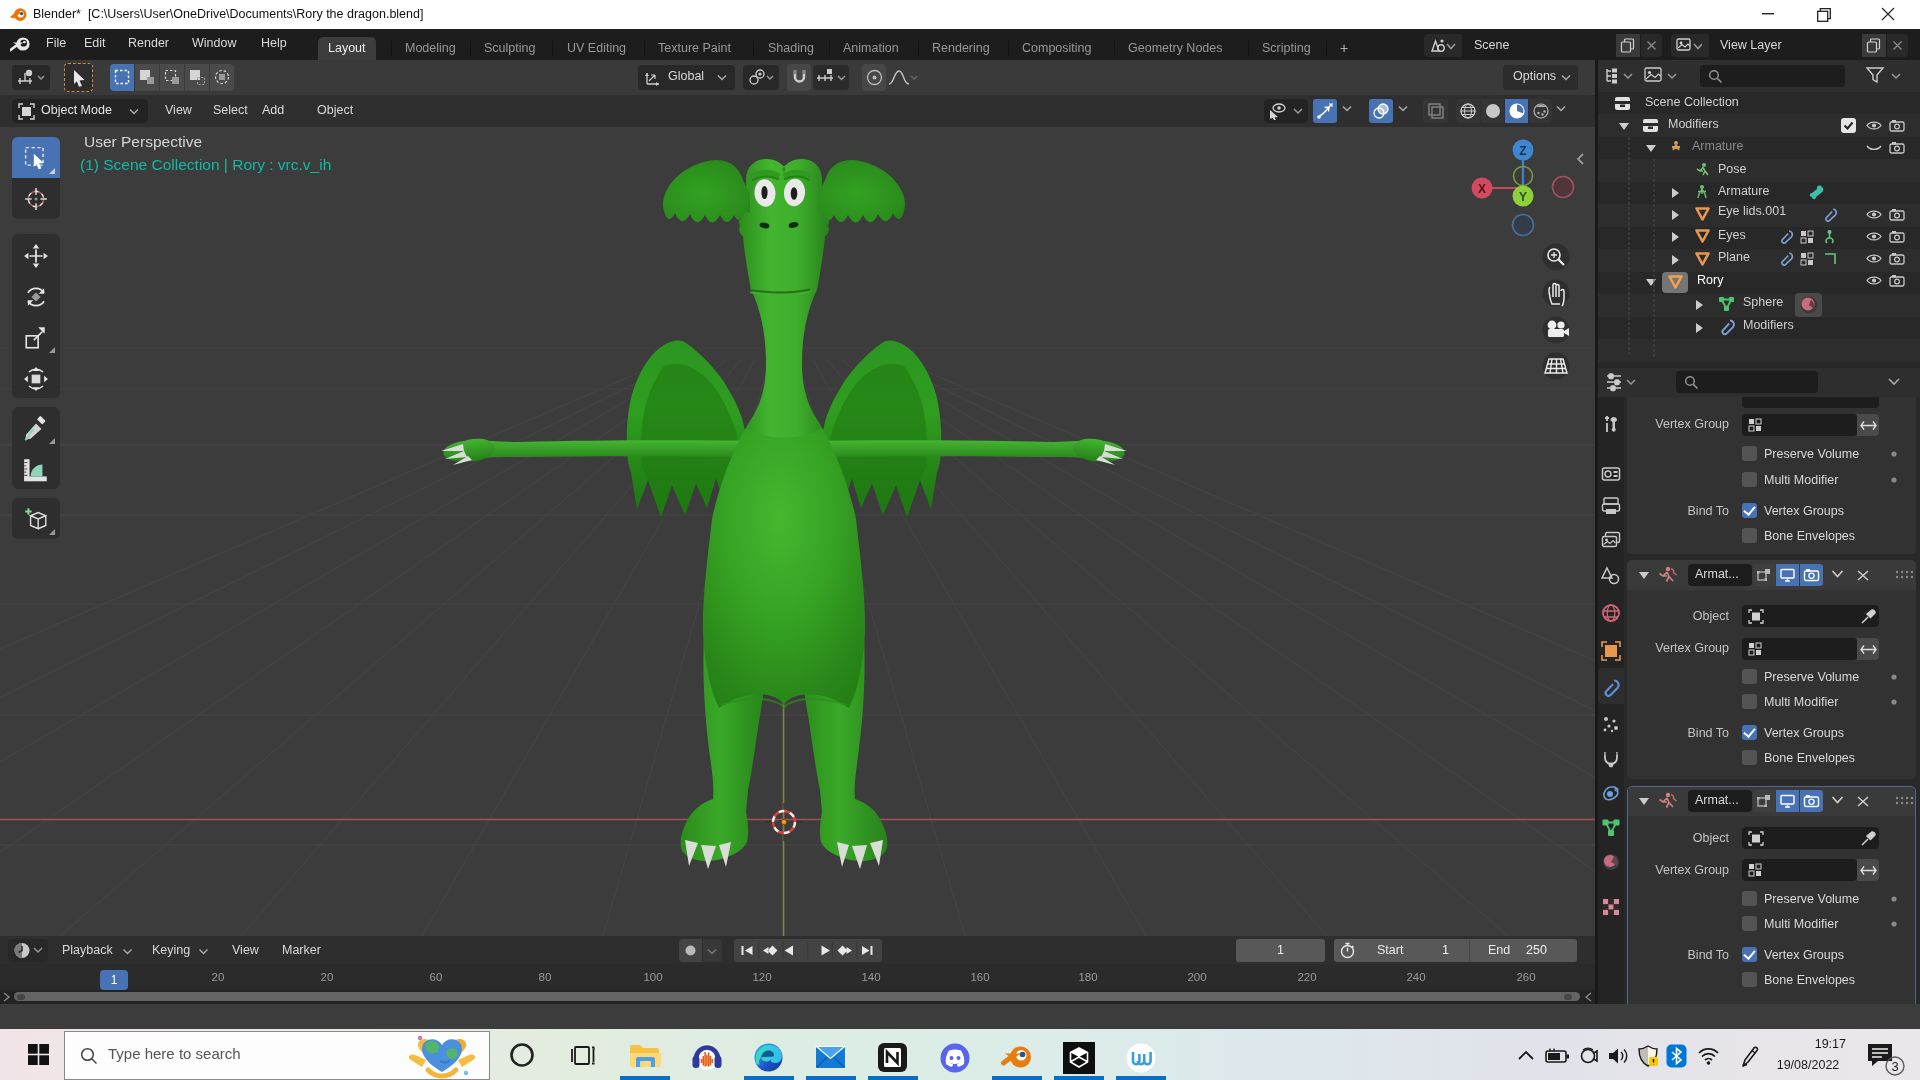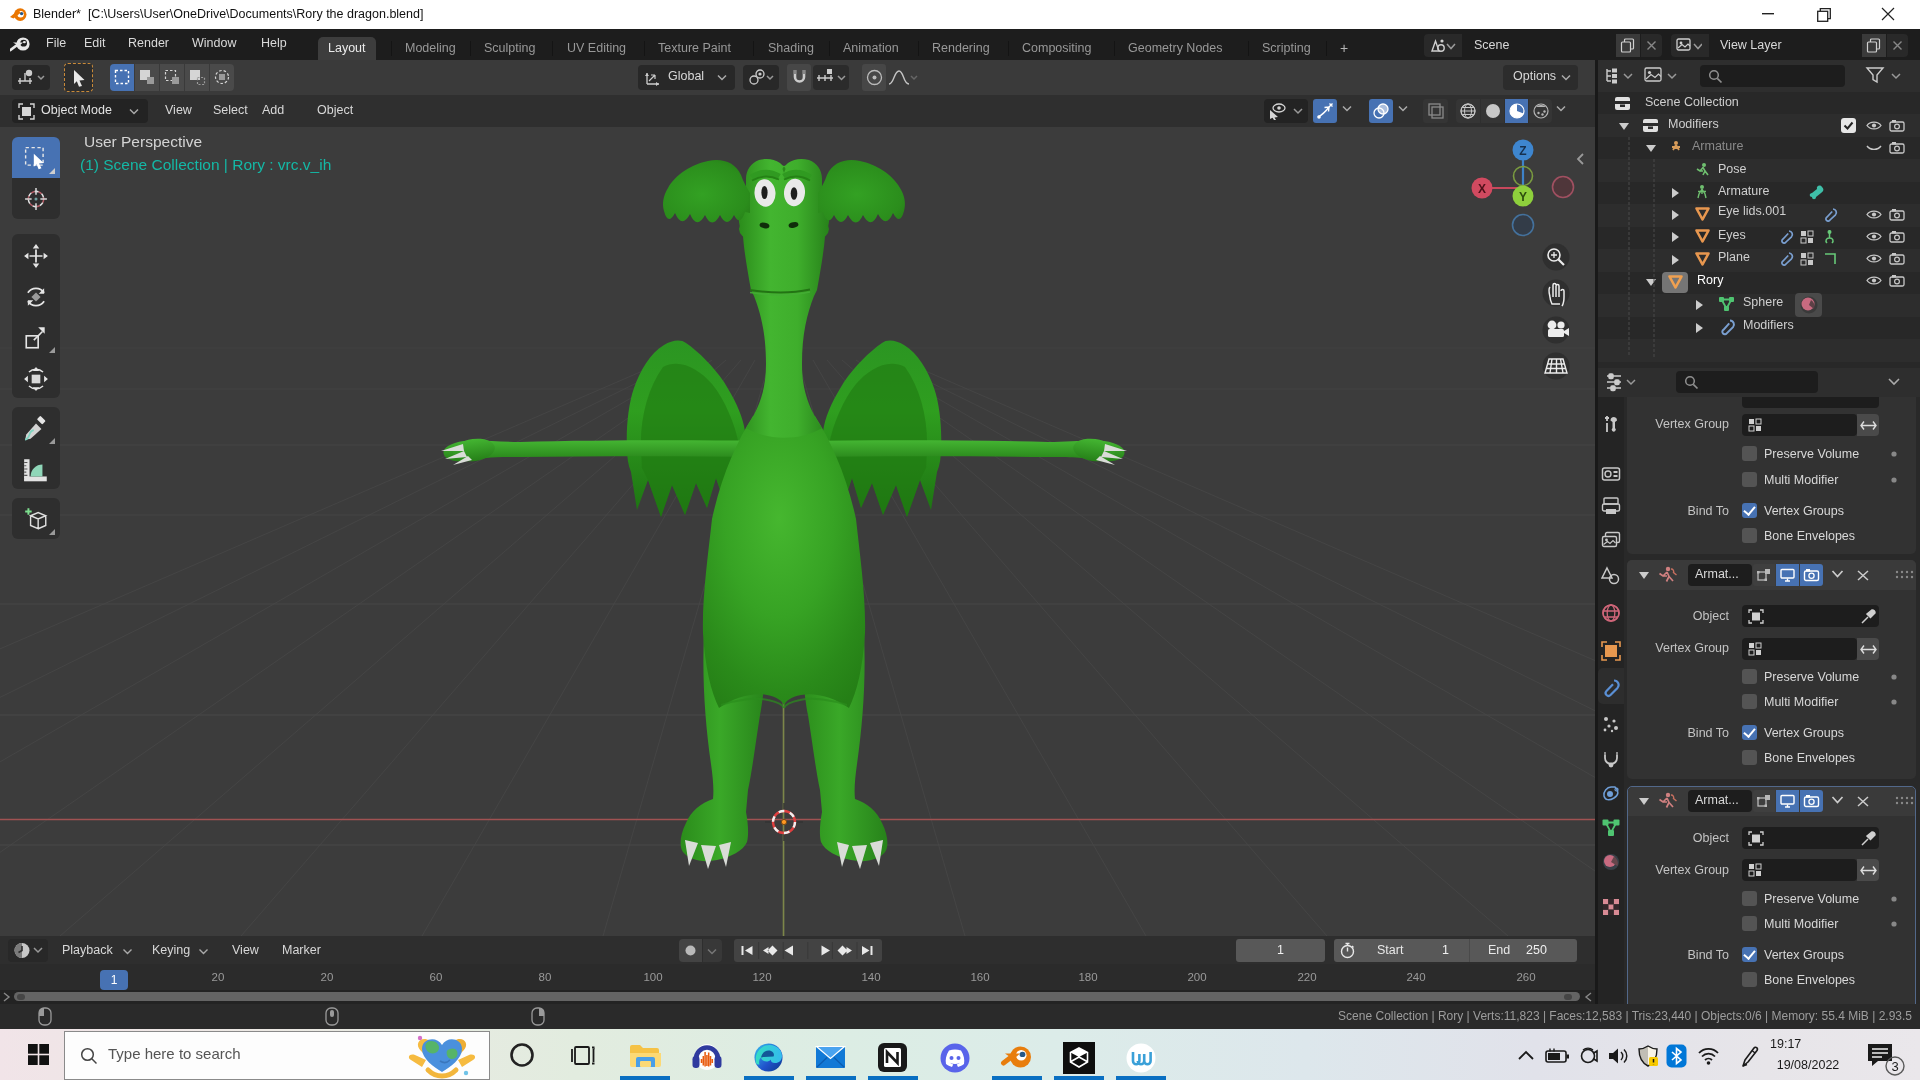--- a/index.html
+++ b/index.html
@@ -1143,35 +1143,20 @@
           <path d="M2 1 L7 5 L2 9" stroke="#888" stroke-width="1.4" fill="none"></path>
         </svg>
       <div class="abs" style="left:14px;top:2px;width:1566px;height:9px;background:#646464;border-radius:5px;"></div>
       <div class="abs" style="left:17px;top:3.5px;width:8px;height:6px;background:#454545;border-radius:3px;"></div>
       <div class="abs" style="left:1564px;top:3.5px;width:8px;height:6px;background:#454545;border-radius:3px;"></div>
       <svg class="abs" style="left:1584px;top:2px" width="10" height="10">
           <path d="M7 1 L2 5 L7 9" stroke="#888" stroke-width="1.4" fill="none"></path>
         </svg>
     </div>
   </div>
-  <div id="statusbar" class="abs">
-    <svg class="abs" style="left:38px;top:3px" width="14" height="19" viewBox="0 0 14 19">
-      <rect x="1" y="1" width="12" height="17" rx="5" fill="none" stroke="#9a9a9a" stroke-width="1.3"></rect>
-      <path d="M2 2.2 a5 5 0 0 1 4 -1.2 v8 h-5 v-5 a5 5 0 0 1 1 -1.8" fill="#9a9a9a"></path>
-    </svg>
-    <svg class="abs" style="left:325px;top:3px" width="14" height="19" viewBox="0 0 14 19">
-      <rect x="1" y="1" width="12" height="17" rx="5" fill="none" stroke="#9a9a9a" stroke-width="1.3"></rect>
-      <rect x="5" y="3" width="4" height="7" rx="2" fill="#9a9a9a"></rect>
-    </svg>
-    <svg class="abs" style="left:531px;top:3px" width="14" height="19" viewBox="0 0 14 19">
-      <rect x="1" y="1" width="12" height="17" rx="5" fill="none" stroke="#9a9a9a" stroke-width="1.3"></rect>
-      <path d="M12 2.2 a5 5 0 0 0 -4 -1.2 v8 h5 v-5 a5 5 0 0 0 -1 -1.8" fill="#9a9a9a"></path>
-    </svg>
-    <div class="abs" style="right:8px;top:5px;font-size:12px;color:#9d9d9d;">Scene Collection | Rory | Verts:11,823 | Faces:12,583 | Tris:23,440 | Objects:0/6 | Memory: 55.4 MiB | 2.93.5</div>
-  </div>
   <div id="taskbar" class="abs">
     <svg class="abs" style="left:28px;top:15px" width="21" height="21" viewBox="0 0 21 21">
       <rect x="0" y="0" width="9.7" height="9.7" fill="#111"></rect>
         <rect x="11.3" y="0" width="9.7" height="9.7" fill="#111"></rect>
       <rect x="0" y="11.3" width="9.7" height="9.7" fill="#111"></rect>
         <rect x="11.3" y="11.3" width="9.7" height="9.7" fill="#111"></rect>
     </svg>
     <div class="abs" style="left:64px;top:2px;width:426px;height:49px;background:#fdfdfd;border:1px solid #8a8a8a;"></div>
     <svg class="abs" style="left:80px;top:18px" width="18" height="18" viewBox="0 0 18 18">
       <circle cx="7.5" cy="7.5" r="5.8" fill="none" stroke="#444" stroke-width="1.5"></circle>
@@ -1298,21 +1283,21 @@
       <path d="M6 8 L15 16 L10.5 19.5 V4.5 L15 8 L6 16" fill="none" stroke="#fff" stroke-width="1.6"></path>
     </svg>
     <svg class="abs" style="left:1697px;top:17px" width="23" height="19" viewBox="0 0 23 19">
       <path d="M2 7 a13 13 0 0 1 19 0 M5 10.5 a9 9 0 0 1 13 0 M8 14 a5 5 0 0 1 7 0" fill="none" stroke="#1a1a1a" stroke-width="1.8"></path>
       <circle cx="11.5" cy="17" r="1.8" fill="#1a1a1a"></circle>
     </svg>
     <svg class="abs" style="left:1738px;top:15px" width="22" height="24" viewBox="0 0 22 24">
       <path d="M5 22 L7 16 L16 4 C17.5 2 20.5 4 19 6.5 L10 18 Z" fill="none" stroke="#1a1a1a" stroke-width="1.6" stroke-linejoin="round"></path>
       <path d="M5 22 L9 20.5 M14 6.5 L17 9" stroke="#1a1a1a" stroke-width="1.4"></path>
     </svg>
-    <div class="abs" style="left:1770px;top:8px;width:76px;text-align:left;font-size:12.5px;color:#1a1a1a;">19:17</div>
+    <div class="abs" style="left:1770px;top:8px;width:76px;text-align:right;font-size:12.5px;color:#1a1a1a;">19:17</div>
     <div class="abs" style="left:1763px;top:29px;width:90px;text-align:center;font-size:12.5px;color:#1a1a1a;">19/08/2022</div>
     <svg class="abs" style="left:1866px;top:13px" width="42" height="36" viewBox="0 0 42 36">
       <path d="M2 2 h24 v17 h-14 l-6 5 v-5 h-4 Z" fill="#1a1a1a"></path>
       <path d="M6 7 h16 M6 11 h16 M6 15 h10" stroke="#efefef" stroke-width="1.6"></path>
       <circle cx="29" cy="24" r="9" fill="none" stroke="#5a5a5a" stroke-width="1.4"></circle>
       <text x="29" y="28.5" text-anchor="middle" font-size="13" fill="#1a1a1a">3</text>
     </svg>
   </div>
   <div class="vline" style="left:1595px; top:60px; width:3px; height:944px;"></div>
 </div>

